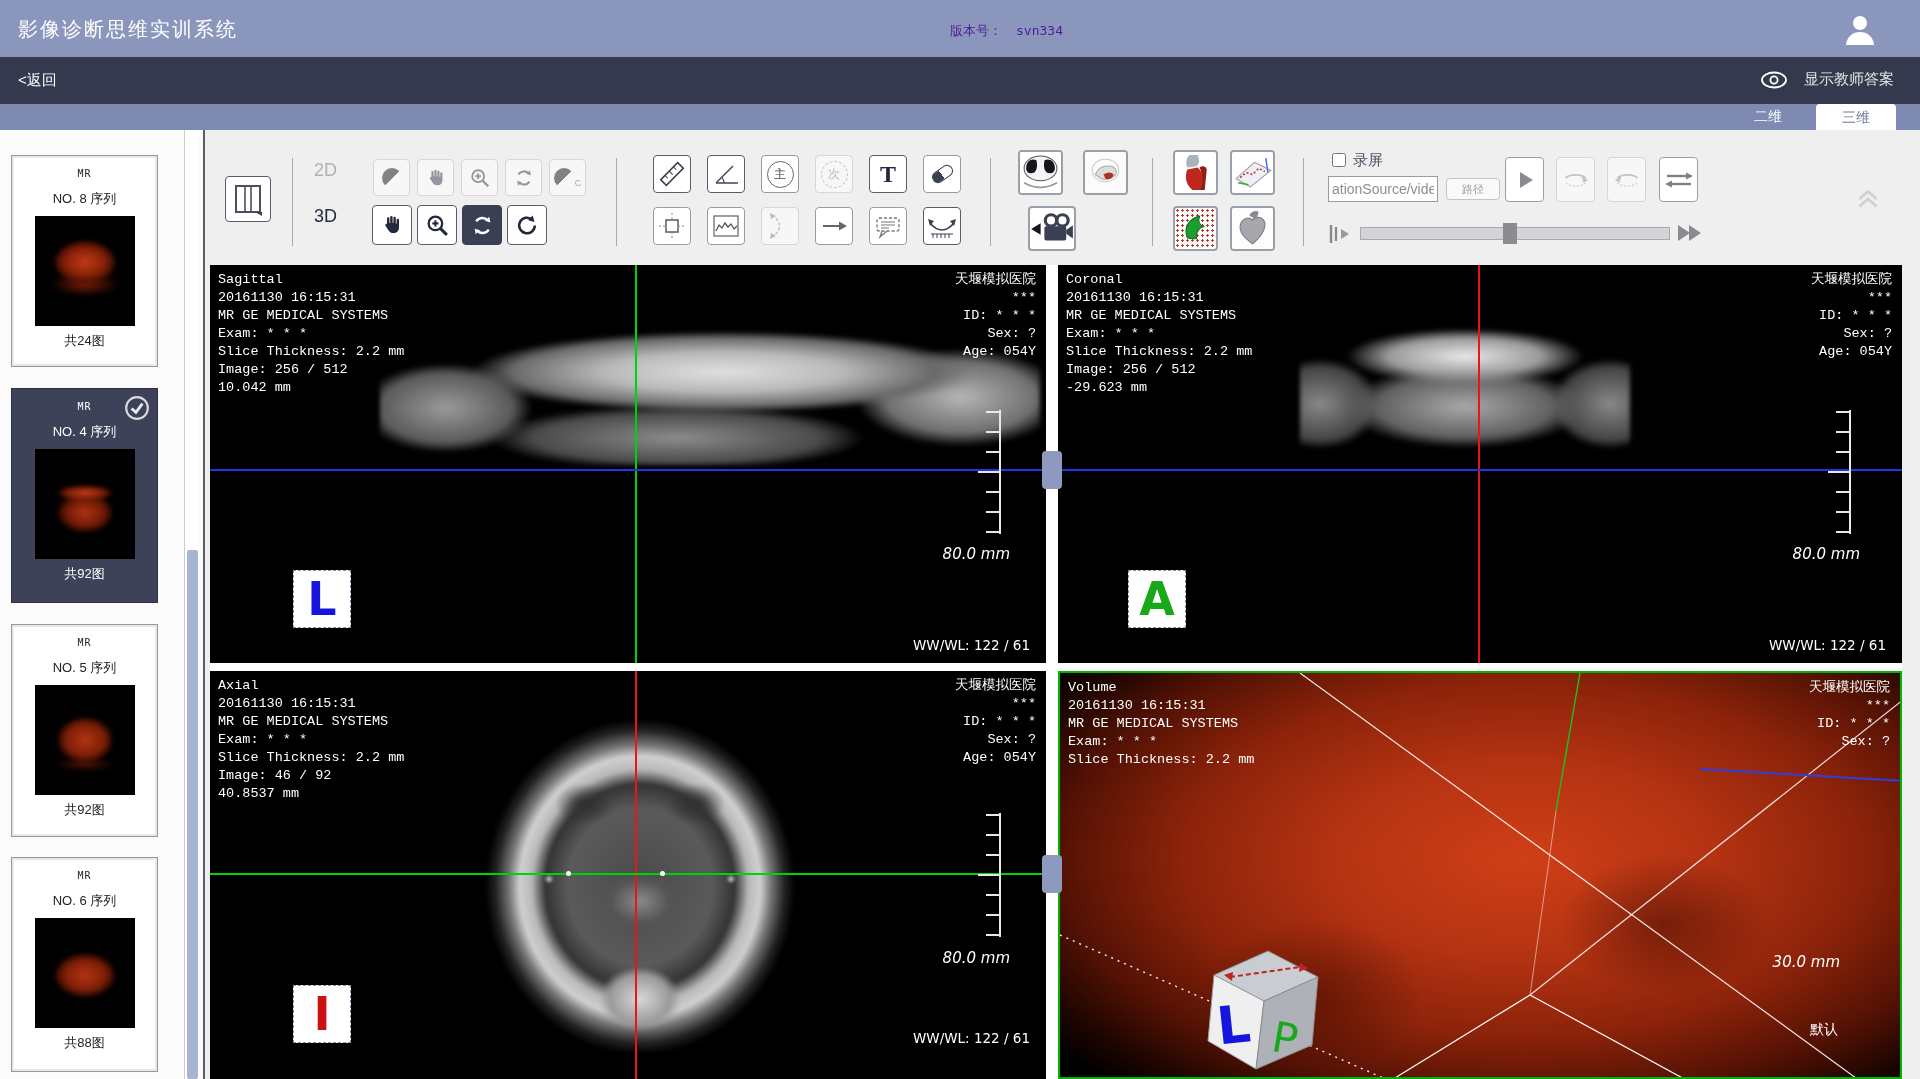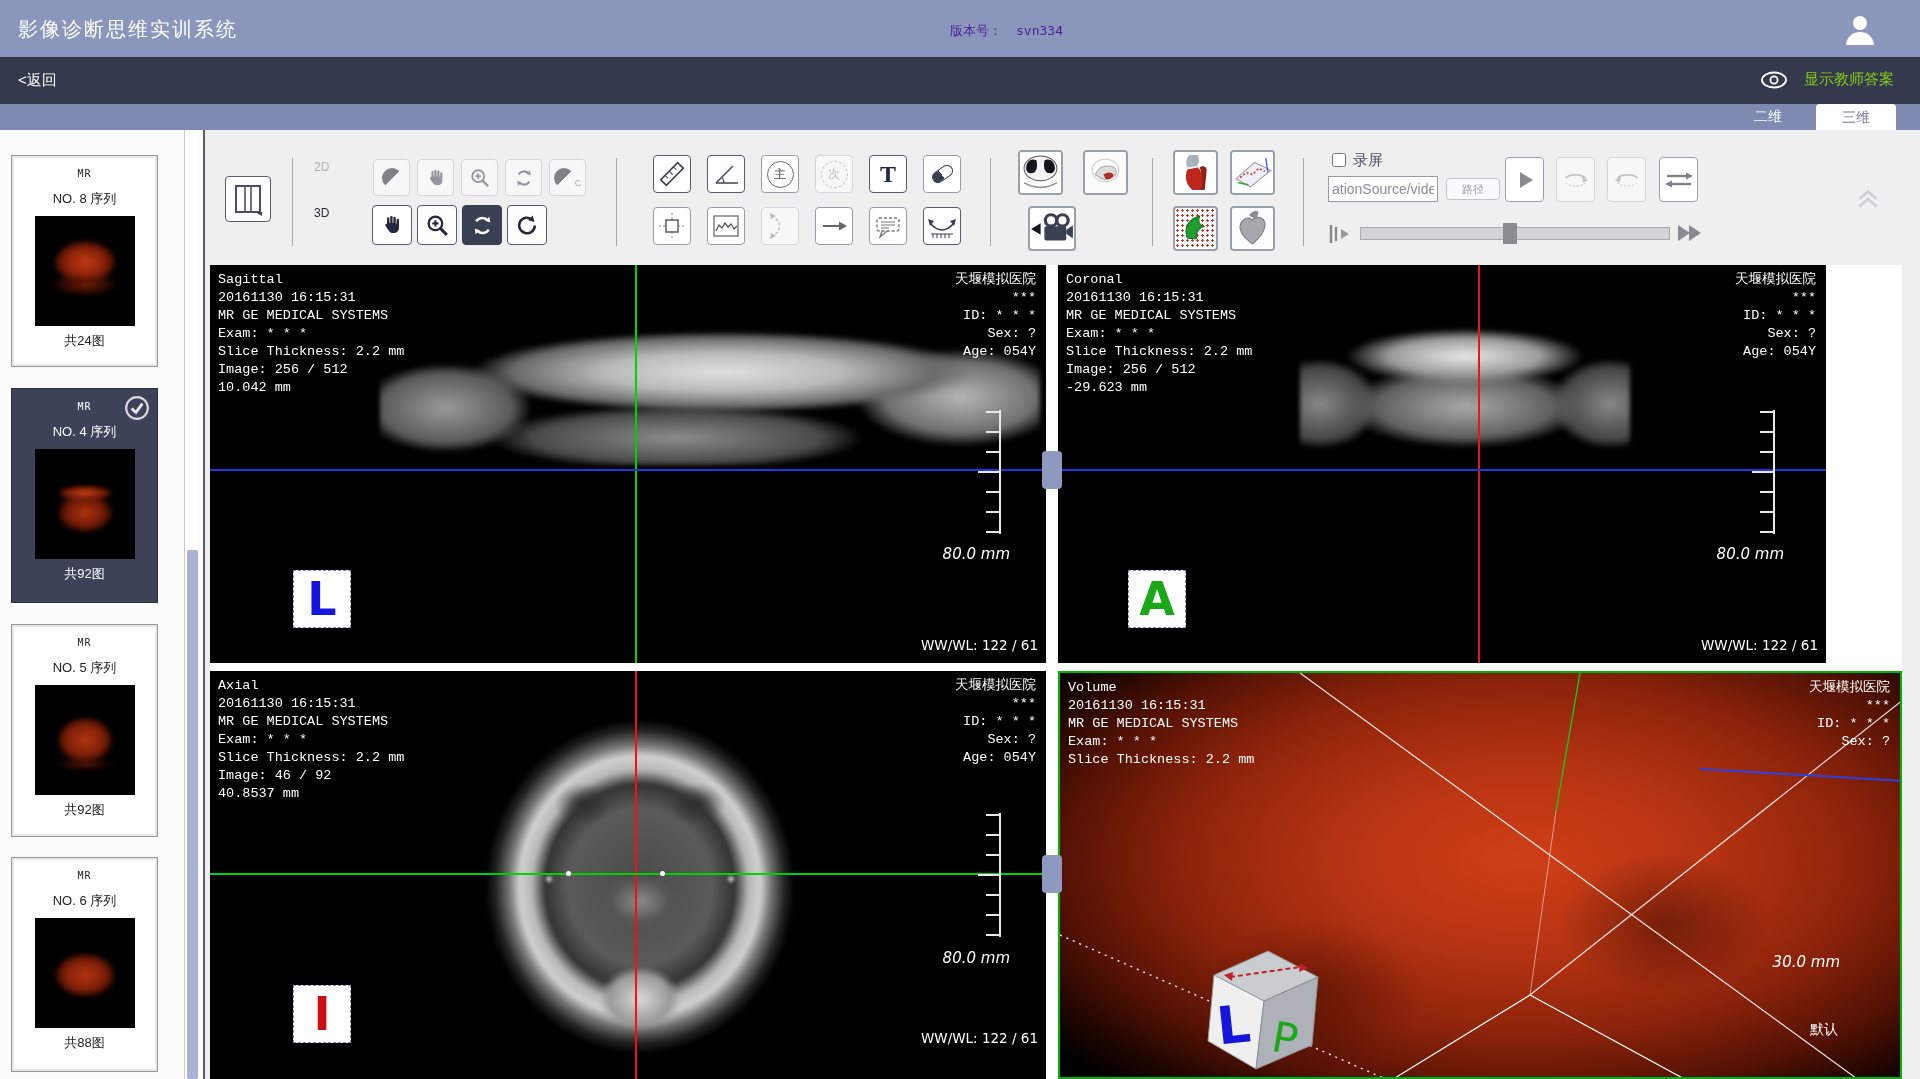--- a/index.html
+++ b/index.html
@@ -8,21 +8,21 @@
 
   
   .header { position:absolute; left:0; top:0; width:1920px; height:57px; background:#8b96bd; }
   .app-title { position:absolute; left:18px; top:16px; color:#fff; font-size:20px; letter-spacing:2px; }
   .version-wrap { position:absolute; left:950px; top:22px; color:#4c1d95; font-size:13px; }
   .version-wrap .val { font-family:"DejaVu Sans Mono", monospace; margin-left:14px; }
   .user-ic { position:absolute; right:42px; top:11px; width:36px; height:36px; }
 
   .navbar { position:absolute; left:0; top:57px; width:1920px; height:47px; background:#35394d; }
   .back-btn { position:absolute; left:18px; top:14px; color:#fff; font-size:15px; cursor:pointer; }
-  .show-answer { position:absolute; right:26px; top:13px; color:#84cc16; font-size:15px; display:flex; align-items:center; gap:16px; }
+  .show-answer { position:absolute; right:26px; top:13px; color:#e5e5e5; font-size:15px; display:flex; align-items:center; gap:16px; }
 
   .tabstrip { position:absolute; left:0; top:104px; width:1920px; height:26px; background:#7e8ab1; }
   .tab { position:absolute; top:0; width:80px; height:26px; text-align:center; line-height:26px; font-size:14px; cursor:pointer; }
   .tab-2d { right:112px; color:#fff;font-family:Liberation Serif, serif; }
   .tab-3d { right:24px; background:#fff; color:#6f7a99; border-radius:4px 4px 0 0; }
 
   
   .sidebar { position:absolute; left:0; top:130px; width:205px; height:949px; background:#fbfbfb; border-right:2px solid #5c5c66; }
   .scroll-track { position:absolute; left:184px; top:0; width:15px; height:949px; background:#fff; border-left:1px solid #ccc; }
   .scroll-thumb { position:absolute; left:2px; top:420px; width:11px; height:529px; background:#a9b3d3; border-radius:2px; }
@@ -45,21 +45,21 @@
   .chk { position:absolute; top:6px; right:7px; width:26px; height:26px; }
 
   
   .toolbar { position:absolute; left:210px; top:130px; width:1710px; height:135px; }
   .sep { position:absolute; top:28px; width:1px; height:88px; background:#a9a9b2; }
   .btn { position:absolute; background:#fff; border:1px solid #585d6e; border-radius:4px;
          display:flex; align-items:center; justify-content:center; cursor:pointer; color:#3a3f52; }
   .btn.dis { border-color:#bcbcc6; opacity:.5; cursor:default; }
   .btn.act { background:#3a4054; border-color:#3a4054; color:#fff; }
   .btn.img { border:2px solid #9aa0a8; padding:0; overflow:hidden; }
-  .mode-lab { position:absolute; font-size:12px; }
+  .mode-lab { position:absolute; font-size:18px; }
   .half-circle { width:20px; height:20px; border-radius:50%; background:linear-gradient(135deg,#16181f 0 52%,#fff 52%); filter:blur(.4px); }
   .half-c-wrap { display:flex; align-items:flex-end; gap:1px; }
   .half-c-wrap .cc { font-size:9px; color:#666; }
   .circ-tool { width:27px; height:27px; border:1.5px solid #666; border-radius:50%; font-size:12px; color:#444;
                display:flex; align-items:center; justify-content:center; }
   .circ-tool.dash { border-style:dashed; border-color:#999; color:#888; }
   .t-tool { font-family:"Liberation Serif", serif; font-weight:bold; font-size:24px; color:#23283c; line-height:1; }
   .eraser { width:23px; height:12px; border-radius:6px; border:1.5px solid #3a3f52;
             background:linear-gradient(90deg,#3a3f52 0 45%,#fff 45%); transform:rotate(-35deg); }
   .rec-label { position:absolute; font-size:15px; color:#4a4f63; }
@@ -67,33 +67,33 @@
                 font-size:14px; color:#8d8d95; padding:0 3px; }
   .path-btn { position:absolute; width:54px; height:22px; border:1px solid #c3c3cd; border-radius:4px;
               background:#fafafa; color:#9a9aa4; font-size:11px; cursor:default; }
   .slider-track { position:absolute; height:13px; background:#d4d4d6; border:1px solid #a8a8ae; }
   .slider-thumb { position:absolute; width:14px; height:21px; background:#8b8b90; }
 
   
   .grid { position:absolute; left:210px; top:265px; width:1692px; height:814px; background:#fff; }
   .vp { position:absolute; background:#000; overflow:hidden; }
   .vp-sag { left:0; top:0; width:836px; height:398px; }
-  .vp-cor { left:848px; top:0; width:768px; height:398px; }
+  .vp-cor { left:848px; top:0; width:844px; height:398px; }
   .vp-ax  { left:0; top:406px; width:836px; height:408px; }
   .vp-vol { left:848px; top:406px; width:844px; height:408px; border:2px solid #00b400; }
   .handle { position:absolute; left:832px; width:20px; height:38px; background:#8e99c0; border-radius:4px; z-index:12; }
   .ovtext { position:absolute; color:#fff; font-family:Liberation Mono, monospace; font-size:13.5px; line-height:18px; z-index:5; }
   .ovtext.r { text-align:right; }
   .xline, .yline { position:absolute; z-index:3; }
   .yline { height:2px; width:100%; left:0; }
   .xline { width:2px; height:100%; top:0; }
   .mrimg { position:absolute; z-index:1; filter:blur(2px); }
   .ruler { position:absolute; z-index:4; }
   .scale-lab { position:absolute; color:#fff; font-style:italic; font-size:15px; font-family:"DejaVu Sans", sans-serif; z-index:5; }
-  .wwwl { position:absolute; right:8px; color:#fff; font-size:13.5px; font-family:"DejaVu Sans", sans-serif; z-index:5; }
+  .wwwl { position:absolute; right:16px; color:#fff; font-size:13.5px; font-family:"DejaVu Sans", sans-serif; z-index:5; }
   .orient { position:absolute; width:58px; height:58px; background:#fff; border:1px dashed #8a8ab0; z-index:5;
             display:flex; align-items:center; justify-content:center; font-size:46px; font-weight:bold; font-family:"DejaVu Sans", sans-serif; }
   .dot { position:absolute; width:5px; height:5px; border-radius:50%; background:#fff; z-index:4; }
   .vol-img { position:absolute; inset:0; z-index:1;
     background:
       radial-gradient(ellipse 150px 100px at 72% 62%, rgba(40,5,0,.45) 0%, rgba(0,0,0,0) 70%),
       radial-gradient(ellipse 160px 110px at 30% 80%, rgba(60,10,0,.5) 0%, rgba(0,0,0,0) 70%),
       radial-gradient(ellipse 620px 320px at 55% 46%, #cf3f17 0%, #b53312 30%, #8c230a 55%, #551204 74%, #1c0500 88%, #000 96%),
       radial-gradient(ellipse 300px 220px at 4% 60%, #7a1d07 0%, rgba(0,0,0,0) 75%),
       #000; }

